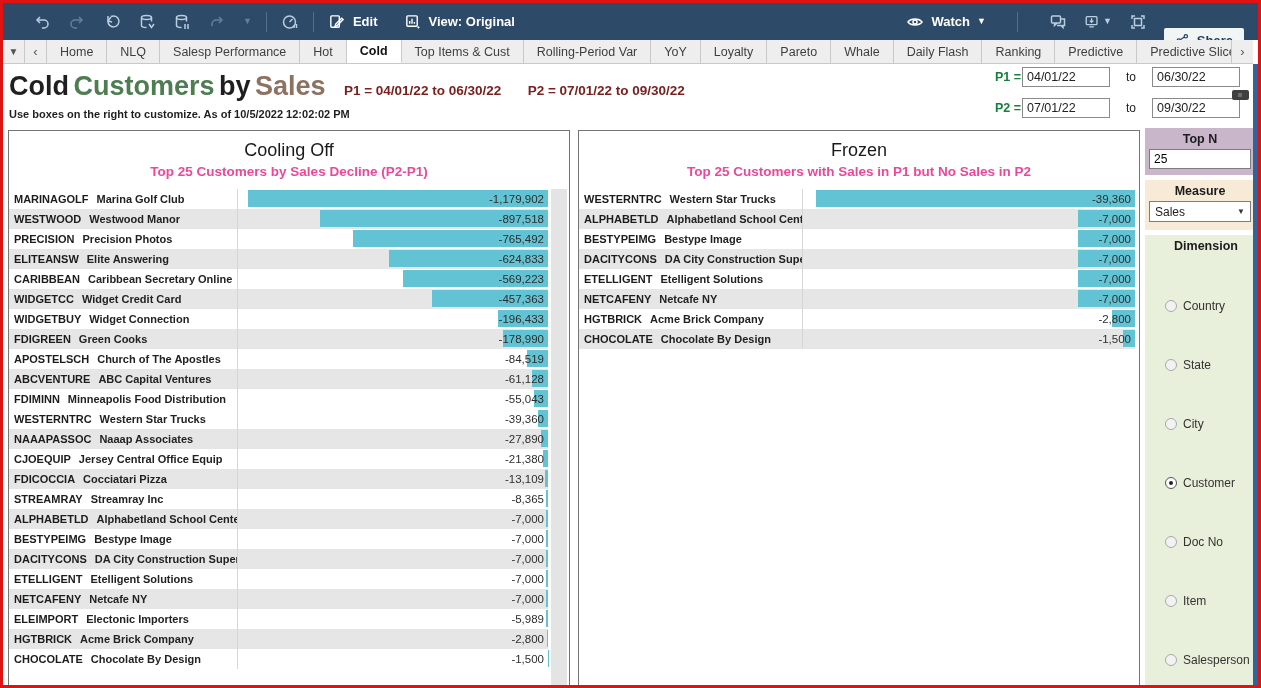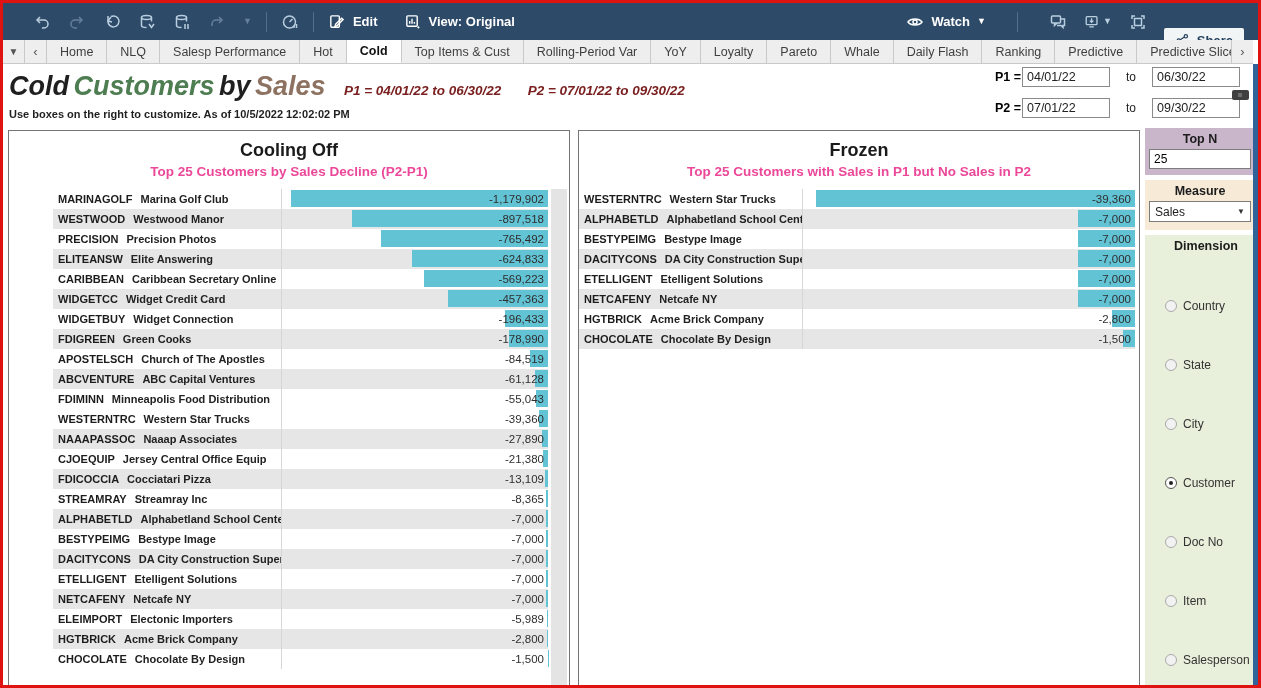--- a/index.html
+++ b/index.html
@@ -30,47 +30,47 @@
   .tab-nav { width:22px; display:flex; align-items:center; justify-content:center; color:#555; font-size:10px;
              border-right:1px solid #c9c9c9; cursor:pointer; flex:0 0 auto; }
   .tabs { display:flex; flex:1 1 auto; overflow:hidden; }
   .tab { padding:0 13px; display:flex; align-items:center; font-size:12.5px; color:#3f3f3f; white-space:nowrap;
          border-right:1px solid #c9c9c9; cursor:pointer; background:#eeeeee; }
   .tab.active { background:#fff; color:#111; font-weight:700; border-bottom:1px solid #fff; }
   .tab-nav.right { border-right:none; border-left:1px solid #c9c9c9; margin-left:auto; }
 
   
   .hdr { position:absolute; left:3px; top:65px; width:985px; height:62px; background:#fff; }
-  .title-line { position:absolute; left:6px; top:6px; white-space:nowrap;font-style:italic; }
+  .title-line { position:absolute; left:6px; top:6px; white-space:nowrap; }
   .t1,.t3 { font-size:27px; font-weight:700; color:#1f1f1f; }
   .t2 { font-size:27px; font-weight:700; color:#4e7d52; }
   .t4 { font-size:27px; font-weight:700; color:#8e7261; }
   .period-red { font-size:13.5px; font-weight:700; color:#7a2020; margin-left:14px; }
   .period-red + .period-red { margin-left:22px; }
   .hdr-sub { position:absolute; left:6px; top:43px; font-size:11px; font-weight:700; color:#1f1f1f; }
 
   
   .periods { position:absolute; left:995px; top:66px; width:245px; }
   .prow { display:flex; align-items:center; height:22px; margin-bottom:9px; }
-  .plabel { font-size:12.5px; font-weight:700; color:#000000; width:30px; }
+  .plabel { font-size:12.5px; font-weight:700; color:#15803d; width:30px; }
   .pinput { width:88px; height:20px; border:1px solid #8a8a8a; font-size:12.5px; padding:0 4px;
             font-family:"Liberation Sans",sans-serif; color:#222; }
   .pto { font-size:12px; color:#222; margin:0 16px; }
   .drag-pill { position:absolute; left:1232px; top:90px; width:17px; height:10px; background:#3f3f3f;
                border-radius:2px; z-index:6; }
   .drag-pill::after { content:""; position:absolute; left:6px; top:3px; width:4px; height:4px; background:#6d6d6d; }
 
   
   .panel { position:absolute; top:130px; width:562px; background:#fff; border:1px solid #757575; }
   .panel.left { left:8px; height:560px; }
   .panel.right { left:578px; height:634px; }
-  .ptitle { text-align:center; font-size:18px; font-weight:700; color:#1a1a1a; margin-top:9px; }
+  .ptitle { text-align:center; font-size:18px; font-weight:400; color:#1a1a1a; margin-top:9px; }
   .psub { text-align:center; font-size:13.5px; font-weight:700; color:#ec4899; margin-top:3px; }
   .rows { position:absolute; left:0; right:0; top:58px; }
-  .panel.left .rows { padding-right:21px;margin-left:44px; }
+  .panel.left .rows { padding-right:21px; }
   .panel.right .rows { padding-right:4px; }
   .row { height:20px; display:flex; background:#fff; }
   .row.alt { background:#e6e6e6; }
   .lab { flex:0 0 229px; border-right:1px solid #d6d6d6; font-size:11px; color:#1c1c1c; display:flex;
          align-items:center; padding-left:5px; white-space:nowrap; overflow:hidden; }
   .panel.right .lab { flex-basis:224px; }
   .lab b { font-weight:700; margin-right:8px; }
   .lab .cname { font-weight:700; color:#222; }
   .barcell { flex:1 1 auto; position:relative; }
   .bar { position:absolute; right:0; top:1px; height:17px; background:#62c3d4; }

